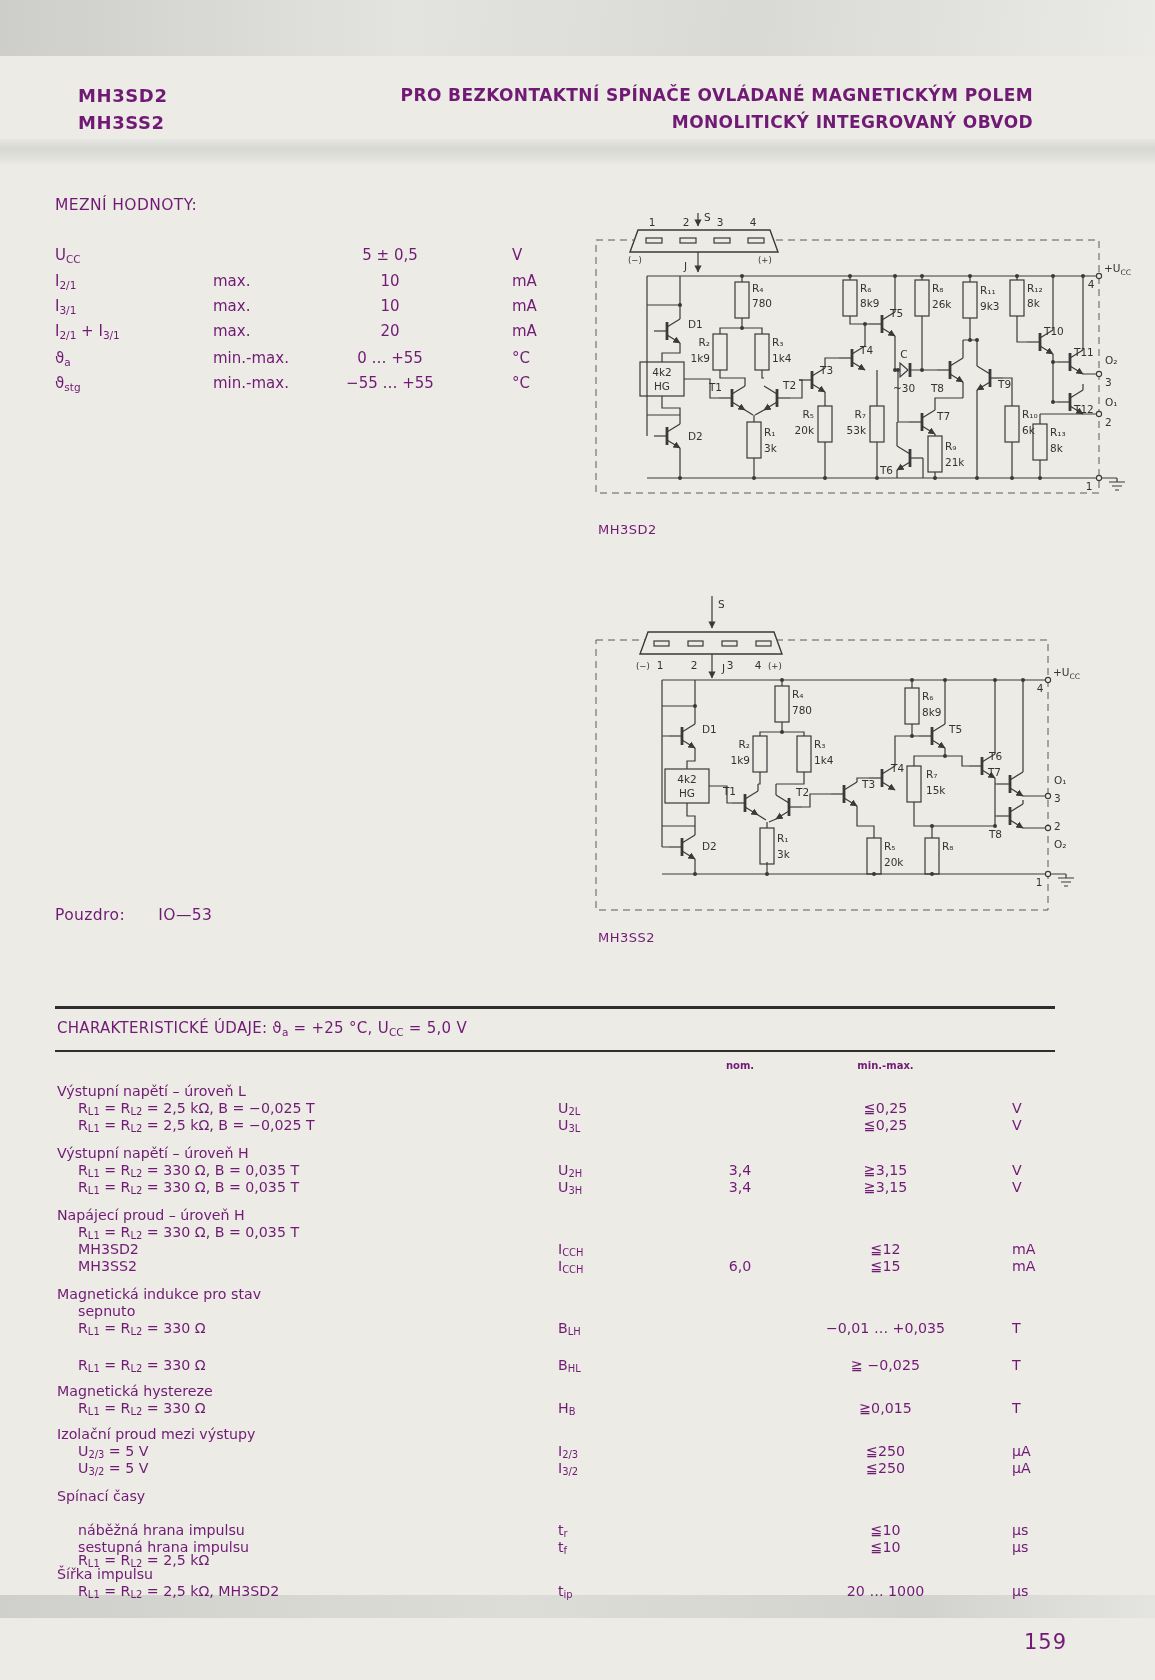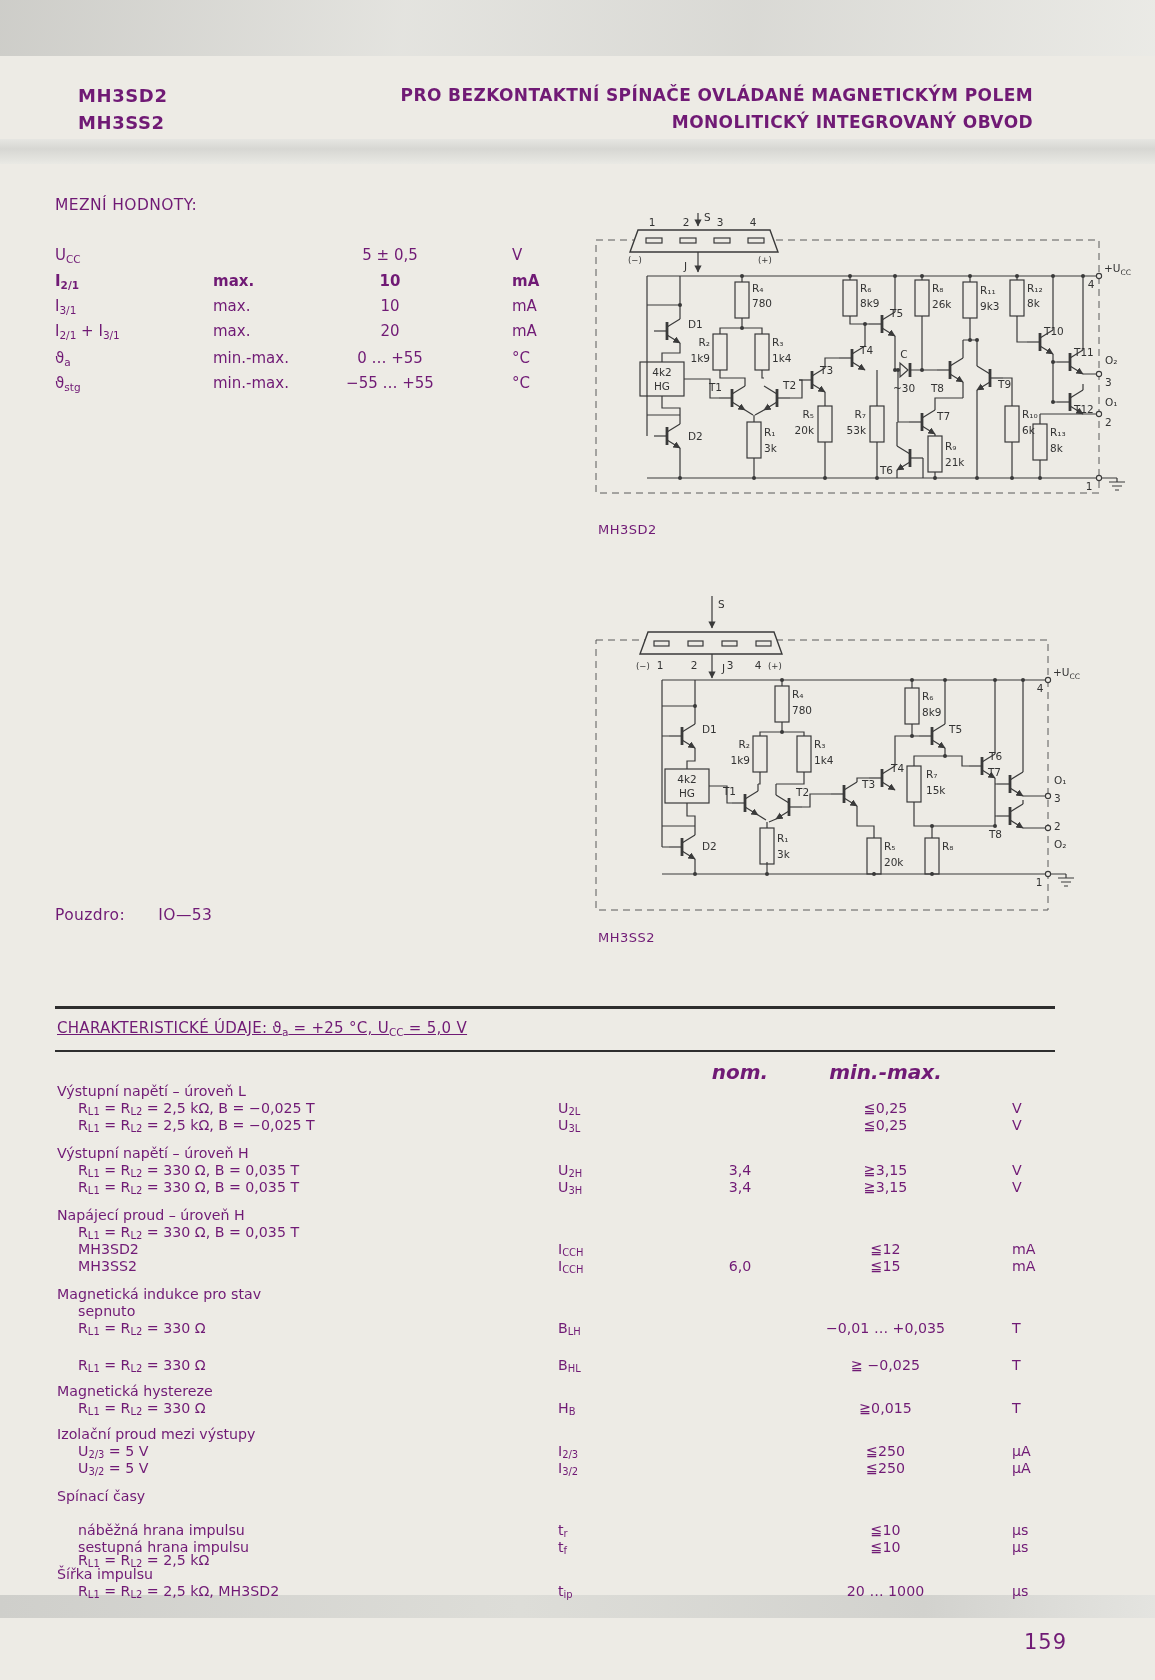--- a/index.html
+++ b/index.html
@@ -14,21 +14,21 @@
   .hdr-title{font-size:17px;font-weight:bold;letter-spacing:.4px;line-height:27px;text-align:right;}
   .h-limits{font-size:15.5px;letter-spacing:.4px;}
   .lrow{position:absolute;left:0;width:1155px;height:20px;font-size:15px;}
   .l-sym{position:absolute;left:55px;}
   .l-cond{position:absolute;left:213px;}
   .l-val{position:absolute;left:320px;width:140px;text-align:center;}
   .l-unit{position:absolute;left:512px;}
   sub{font-size:.7em;line-height:0;vertical-align:-.25em;letter-spacing:0;}
   .rule{position:absolute;left:55px;width:1000px;background:#2e2e2e;}
   .char-head{font-size:15px;letter-spacing:.3px;}
-  .colhead{font-size:20px;font-weight:bold;font-style:italic;}
+  .colhead{font-size:10px;font-weight:bold;}
   .crow{position:absolute;left:0;width:1155px;height:18px;font-size:14.2px;}
   .c-group{position:absolute;left:57px;}
   .c-cond{position:absolute;left:78px;}
   .c-sym{position:absolute;left:558px;}
   .c-nom{position:absolute;left:690px;width:100px;text-align:center;}
   .c-mm{position:absolute;left:798px;width:175px;text-align:center;}
   .c-unit{position:absolute;left:1012px;}
   .caption{font-size:13px;letter-spacing:.5px;}
   .pagenum{font-size:21px;letter-spacing:1px;}
   
@@ -59,21 +59,21 @@
     <div>PRO BEZKONTAKTNÍ SPÍNAČE OVLÁDANÉ MAGNETICKÝM POLEM</div>
     <div>MONOLITICKÝ INTEGROVANÝ OBVOD</div>
   </div>
 
   <div class="abs h-limits" style="left:55px;top:196px;">MEZNÍ HODNOTY:</div>
   <div class="lrow" style="top:246px;">
     <span class="l-sym"><span>U</span><sub>CC</sub></span>
     <span class="l-val">5 ± 0,5</span>
     <span class="l-unit">V</span>
   </div>
-  <div class="lrow" style="top:272px;font-weight:bold;">
+  <div class="lrow" style="top:272px;">
     <span class="l-sym"><span>I</span><sub>2/1</sub></span>
     <span class="l-cond">max.</span>
     <span class="l-val">10</span>
     <span class="l-unit">mA</span>
   </div>
   <div class="lrow" style="top:297px;">
     <span class="l-sym"><span>I</span><sub>3/1</sub></span>
     <span class="l-cond">max.</span>
     <span class="l-val">10</span>
     <span class="l-unit">mA</span>
@@ -398,21 +398,21 @@
     <text x="410" y="272" text-anchor="end">T8</text>
   </svg>
   <div class="abs caption" style="left:598px;top:930px;">MH3SS2</div>
 
   <div class="abs h-limits" style="left:55px;top:906px;">
     <span>Pouzdro:</span>
     <span style="margin-left:28px;">IO—53</span>
   </div>
 
   <div class="rule" style="top:1006px;height:3px;"></div>
-  <div class="abs char-head" style="left:57px;top:1019px;text-decoration:underline;"><span>CHARAKTERISTICKÉ ÚDAJE: ϑ</span><sub>a</sub><span> = +25 °C, U</span><sub>CC</sub><span> = 5,0 V</span></div>
+  <div class="abs char-head" style="left:57px;top:1019px;"><span>CHARAKTERISTICKÉ ÚDAJE: ϑ</span><sub>a</sub><span> = +25 °C, U</span><sub>CC</sub><span> = 5,0 V</span></div>
   <div class="rule" style="top:1050px;height:2px;"></div>
   <div class="abs colhead" style="left:690px;top:1060px;width:100px;text-align:center;">nom.</div>
   <div class="abs colhead" style="left:798px;top:1060px;width:175px;text-align:center;">min.-max.</div>
 
   <div class="crow" style="top:1083px;">
       <span class="c-group">Výstupní napětí – úroveň L</span>
     </div>
   <div class="crow" style="top:1100px;">
     <span class="c-cond"><span>R</span><sub>L1</sub><span> = R</span><sub>L2</sub><span> = 2,5 kΩ, B = −0,025 T</span></span>
     <span class="c-sym"><span>U</span><sub>2L</sub></span>

